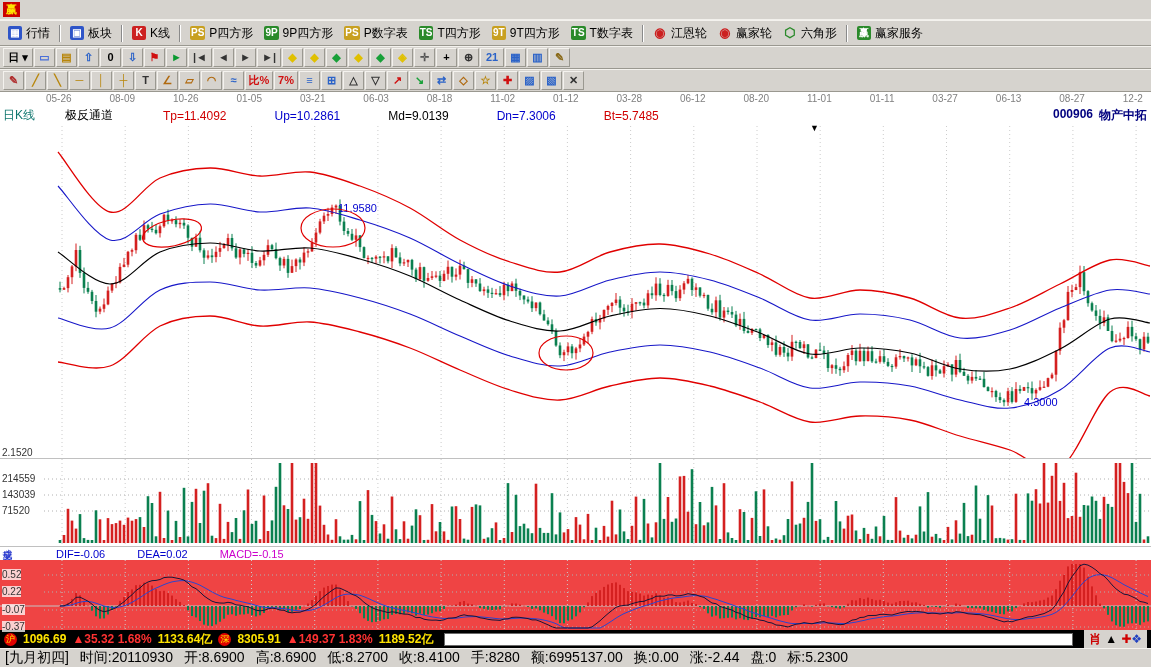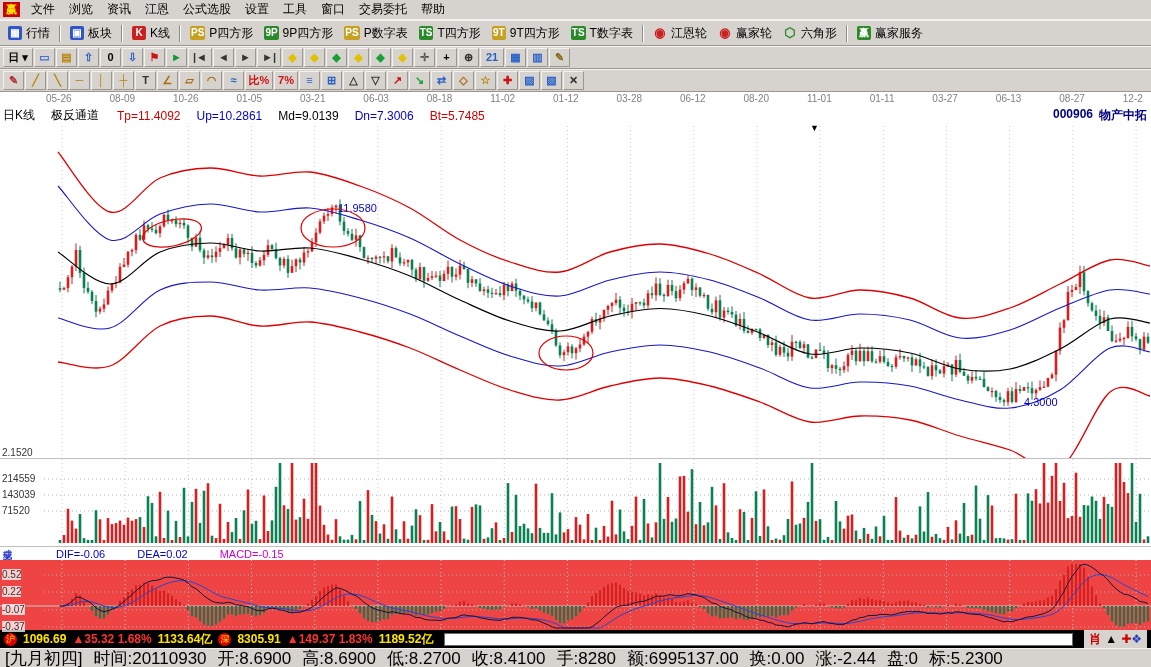--- a/index.html
+++ b/index.html
@@ -16,23 +16,23 @@
   .toolbar2{height:23px;}
   .toolbar3{height:23px;}
   .tb1-item{display:flex;align-items:center;gap:4px;background:transparent;border:none;height:22px;padding:0 5px;font-size:12px;}
   .tb1-icon{min-width:14px;height:14px;font-size:10px;font-weight:bold;line-height:14px;text-align:center;border-radius:2px;padding:0 1px;}
   .tb-sep{width:0;height:17px;border-left:1px solid #8a8a8a;border-right:1px solid #ffffff;margin:0 3px;}
   .tool-btn{min-width:21px;height:19px;font-size:11px;line-height:15px;background:#d6d3ce;border:1px solid;border-color:#f4f2ee #9a9890 #9a9890 #f4f2ee;padding:0 1px;font-weight:bold;}
   
   .dateaxis{height:13px;background:#ffffff;display:flex;justify-content:space-between;align-items:center;padding:0 8px 0 46px;font-size:10px;color:#808080;}
   
   .chartheader{height:21px;background:#ffffff;display:flex;align-items:center;padding:0 3px;font-size:12px;}
-  .pane-title{color:#000000;margin-right:16px;}
+  .pane-title{color:#0f766e;margin-right:30px;}
   .ind-name{color:#000;margin-right:18px;}
-  .hdr-val{margin-right:16px;}
+  .hdr-val{margin-right:16px;margin-left:32px;}
   .stock-label{margin-left:auto;color:#00007f;font-weight:bold;white-space:nowrap;display:flex;gap:6px;padding-right:1px;}
   
   .chartwrap{position:relative;height:332px;background:#ffffff;}
   .volwrap{position:relative;height:88px;background:#ffffff;border-top:1px solid #c0c0c0;}
   .macdheader{height:14px;background:#ffffff;display:flex;align-items:center;padding-left:56px;font-size:11px;border-top:1px solid #c0c0c0;}
   .macd-hdr-item{margin-right:32px;}
   .macdwrap{position:relative;height:70px;background:#ef4444;}
   svg{position:absolute;left:0;top:0;display:block;}
   .chart-marker{position:absolute;left:810px;top:-3px;font-size:9px;color:#000;}
   .price-bottom-label{position:absolute;left:2px;bottom:0;font-size:10px;color:#333;}
@@ -41,41 +41,29 @@
   .vol-side-label{position:absolute;left:0;bottom:2px;writing-mode:vertical-rl;font-size:10px;color:#2233cc;letter-spacing:1px;}
   
   .ticker{height:18px;background:#000;display:flex;align-items:center;gap:6px;padding:0 4px;font-size:12px;}
   .badge{width:13px;height:13px;background:#e00000;color:#ffe400;font-size:9px;line-height:13px;text-align:center;border-radius:7px;flex:0 0 auto;}
   .t-yellow{color:#ffe400;font-weight:bold;}
   .t-red{color:#ff3232;font-weight:bold;}
   .ticker-input{flex:1;height:13px;background:#fff;border:1px solid #6a6a6a;margin:0 5px;font-size:11px;padding:0 2px;}
   .ticker-right{display:flex;align-items:center;gap:4px;background:#d6d3ce;height:18px;padding:0 5px;}
   .t-xiao{color:#cc0000;font-weight:bold;}
   
-  .statusbar{height:19px;display:flex;align-items:center;gap:11px;padding:0 5px;font-size:17px;border-top:1px solid #f4f2ee;white-space:nowrap;overflow:hidden;}
+  .statusbar{height:19px;display:flex;align-items:center;gap:11px;padding:0 5px;font-size:14px;border-top:1px solid #f4f2ee;white-space:nowrap;overflow:hidden;}
 </style>
 </head>
 <body>
 
 <div class="app">
 
   <div class="menubar">
     <span class="logo">赢</span>
-    <div class="menu-items" id="menu-items">
-        <span class="menu-item">文件</span>
-        <span class="menu-item">浏览</span>
-        <span class="menu-item">资讯</span>
-        <span class="menu-item">江恩</span>
-        <span class="menu-item">公式选股</span>
-        <span class="menu-item">设置</span>
-        <span class="menu-item">工具</span>
-        <span class="menu-item">窗口</span>
-        <span class="menu-item">交易委托</span>
-        <span class="menu-item">帮助</span>
-      </div>
   </div>
 
   <div class="toolbar toolbar1" id="toolbar-main">
       <button class="tb1-item">
         <span class="tb1-icon" style="background: rgb(47, 85, 200); color: rgb(255, 255, 255);">▦</span>
         <span class="tb1-label">行情</span>
       </button>
       <span class="tb-sep"></span>
       <button class="tb1-item">
         <span class="tb1-icon" style="background: rgb(47, 85, 200); color: rgb(255, 255, 255);">▣</span>

